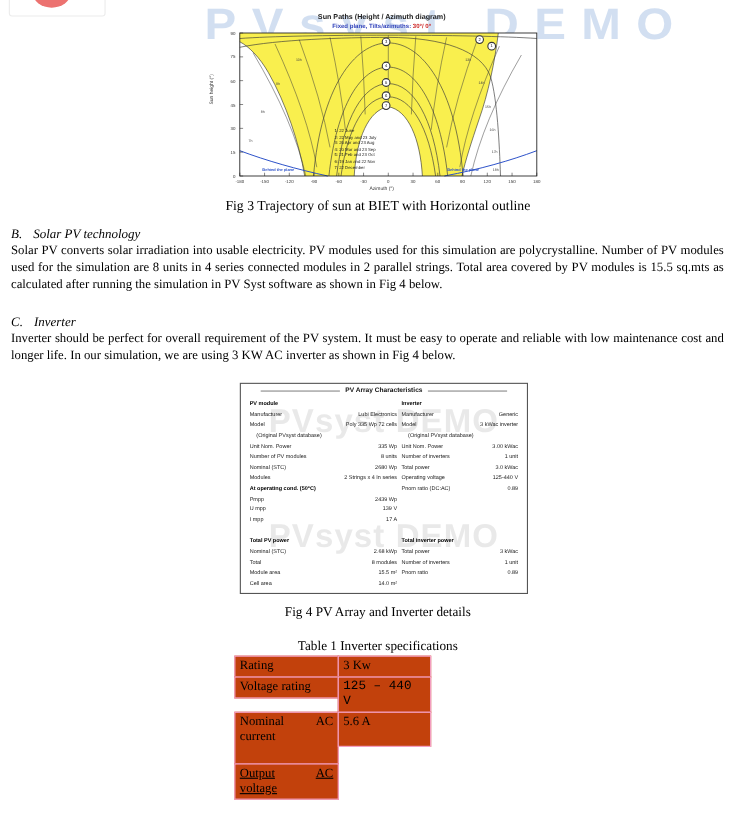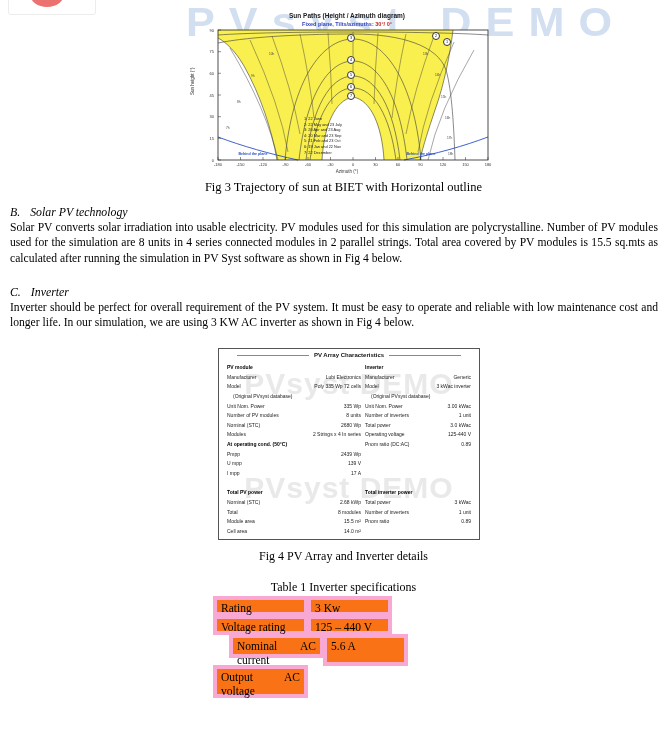--- a/index.html
+++ b/index.html
@@ -49,21 +49,21 @@
   .pcol{position:absolute;top:14px;}
   .pcol-l{left:8px;width:134px;}
   .pcol-r{left:146px;width:106px;}
   .prow{display:flex;justify-content:space-between;font-size:5px;line-height:9.65px;height:9.65px;color:#222;}
   .prow.b{font-weight:bold;color:#000;}
   .prow.ind{padding-left:6px;}
   .prow .pv{text-align:right;}
   
   .spec{position:absolute;left:213px;top:597px;font-size:11.5px;line-height:14px;}
   .trow{display:flex;margin-top:-1px;}
-  .tcell{border:4px solid #f9a8d4;box-sizing:border-box;padding:1px 4px;background:#f97316;}
+  .tcell{border:1px solid #f9a8d4;box-sizing:border-box;padding:1px 4px;background:#c2410c;}
   .tcell.lab{width:95px;}
   .tcell.val{margin-left:-1px;}
   .l1{display:flex;justify-content:space-between;}
 </style>
 </head>
 <body>
 
 <div class="red-tab">
   <div class="dot"></div>
 </div>
@@ -378,34 +378,34 @@
         </div>
       </div>
       <div class="tcell val" style="width: 85px; height: 20px;">3 Kw</div>
     </div>
     <div class="trow">
       <div class="tcell lab" style="height: 20px;">
         <div class="l1">
           <span>Voltage rating</span>
         </div>
       </div>
-      <div class="tcell val" style="width: 85px; height: 20px;">125 – 440 V</div>
+      <div class="tcell val" style="width: 85px; height: 33px; font-family: Liberation Mono, monospace;">125 – 440 V</div>
     </div>
     <div class="trow">
-      <div class="tcell lab" style="height: 24px; margin-left: 16px;">
+      <div class="tcell lab" style="height: 48px;">
         <div class="l1">
           <span>Nominal</span>
           <span>AC</span>
         </div>
         <div>current</div>
       </div>
       <div class="tcell val" style="width: 85px; height: 32px;">5.6 A</div>
     </div>
     <div class="trow">
-      <div class="tcell lab" style="height: 33px;">
+      <div class="tcell lab" style="height: 33px; text-decoration: underline;">
         <div class="l1">
           <span>Output</span>
           <span>AC</span>
         </div>
         <div>voltage</div>
       </div>
     </div>
   </div>
 
 </body></html>

